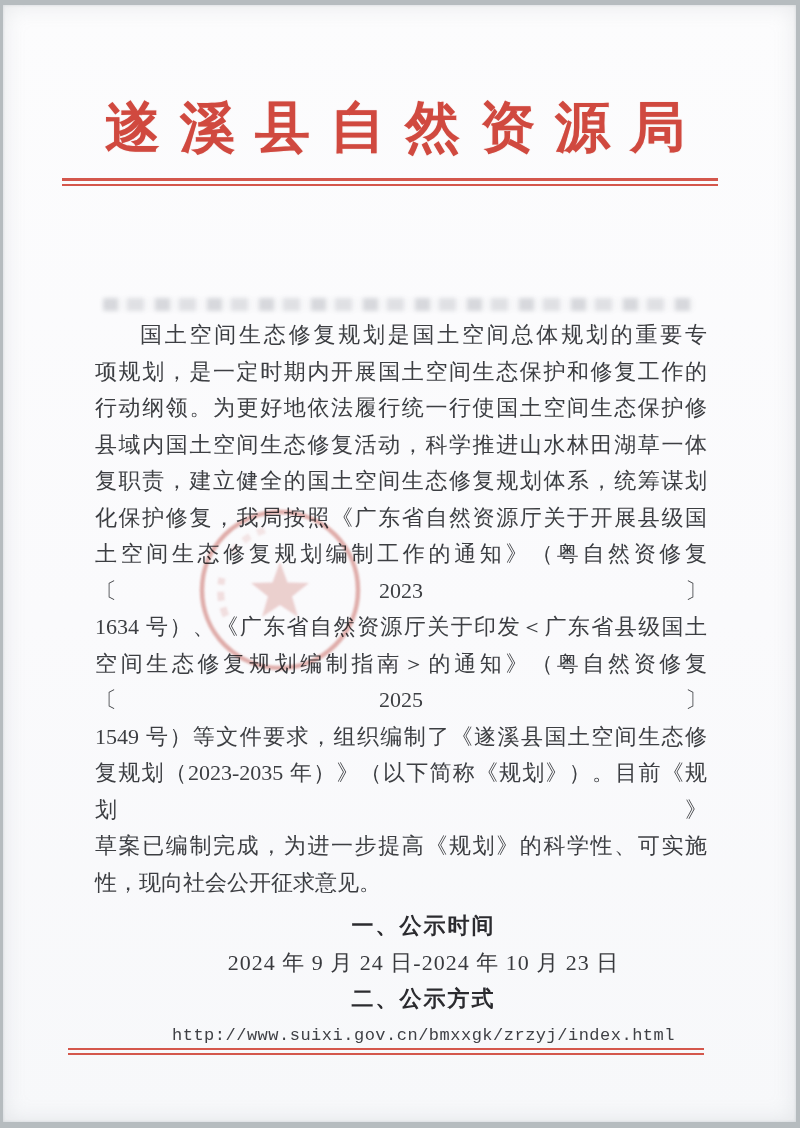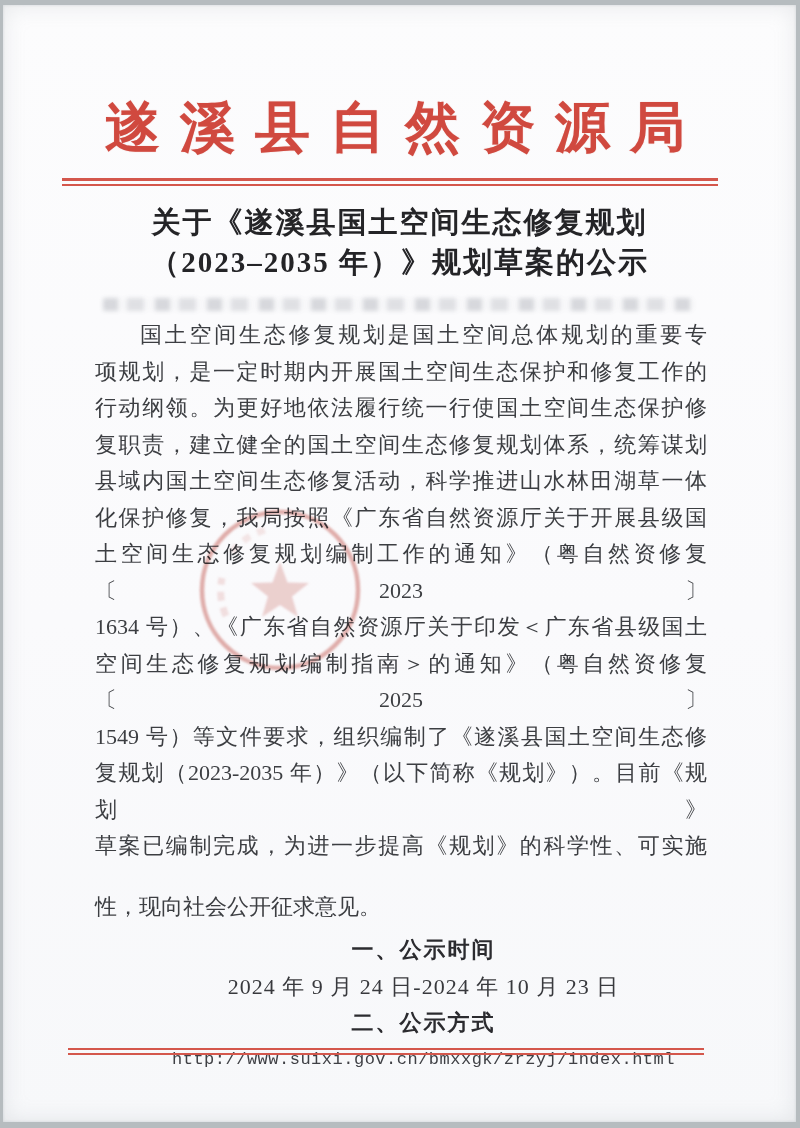--- a/index.html
+++ b/index.html
@@ -41,21 +41,21 @@
       rgba(108,114,126,.34) 0 15px, rgba(108,114,126,.04) 15px 24px,
       rgba(108,114,126,.26) 24px 41px, rgba(108,114,126,.03) 41px 52px);
     filter:blur(2.2px);opacity:.75;border-radius:2px;
   }
   .body-block{
     position:absolute;top:312px;left:92px;width:612px;
     font-size:22px;line-height:36.5px;color:#3c3e42;
   }
   .bline{text-align:justify;text-align-last:justify;white-space:normal;}
   .bline.first{text-indent:45px;}
-  .bline.last{text-align:justify;text-align-last:left;margin-top:24px;}
+  .bline.last{text-align:justify;text-align-last:left;}
   .lower{margin-top:7px;text-align:center;}
   .lower-line{text-indent:45px;}
   .sec-heading{
     font-family:"Liberation Sans","DejaVu Sans",sans-serif;
     font-weight:bold;color:#2b2b2f;letter-spacing:2px;
   }
   .date-line{letter-spacing:1px;color:#38393d;}
   .channel-line{color:#45464b;letter-spacing:1px;}
   .url-line{
     font-family:"Liberation Mono","DejaVu Sans Mono",monospace;
@@ -69,33 +69,29 @@
 </style>
 </head>
 <body>
 
 <div class="page">
 
   <div class="header-title">遂溪县自然资源局</div>
 
   <div class="rule rule-top"></div>
 
-  <div class="doc-title">
-    <div>关于《遂溪县国土空间生态修复规划</div>
-    <div>（2023–2035 年）》规划草案的公示</div>
-  </div>
 
   <div class="ghost"></div>
 
   <div class="body-block">
     <div class="bline first">国土空间生态修复规划是国土空间总体规划的重要专</div>
     <div class="bline">项规划，是一定时期内开展国土空间生态保护和修复工作的</div>
     <div class="bline">行动纲领。为更好地依法履行统一行使国土空间生态保护修</div>
+    <div class="bline">县域内国土空间生态修复活动，科学推进山水林田湖草一体</div>
     <div class="bline">复职责，建立健全的国土空间生态修复规划体系，统筹谋划</div>
-    <div class="bline">县域内国土空间生态修复活动，科学推进山水林田湖草一体</div>
     <div class="bline">化保护修复，我局按照《广东省自然资源厅关于开展县级国</div>
     <div class="bline">土空间生态修复规划编制工作的通知》（粤自然资修复〔2023〕</div>
     <div class="bline">1634 号）、《广东省自然资源厅关于印发＜广东省县级国土</div>
     <div class="bline">空间生态修复规划编制指南＞的通知》（粤自然资修复〔2025〕</div>
     <div class="bline">1549 号）等文件要求，组织编制了《遂溪县国土空间生态修</div>
     <div class="bline">复规划（2023-2035 年）》（以下简称《规划》）。目前《规划》</div>
     <div class="bline">草案已编制完成，为进一步提高《规划》的科学性、可实施</div>
     <div class="bline last">性，现向社会公开征求意见。</div>
 
     <div class="lower">

